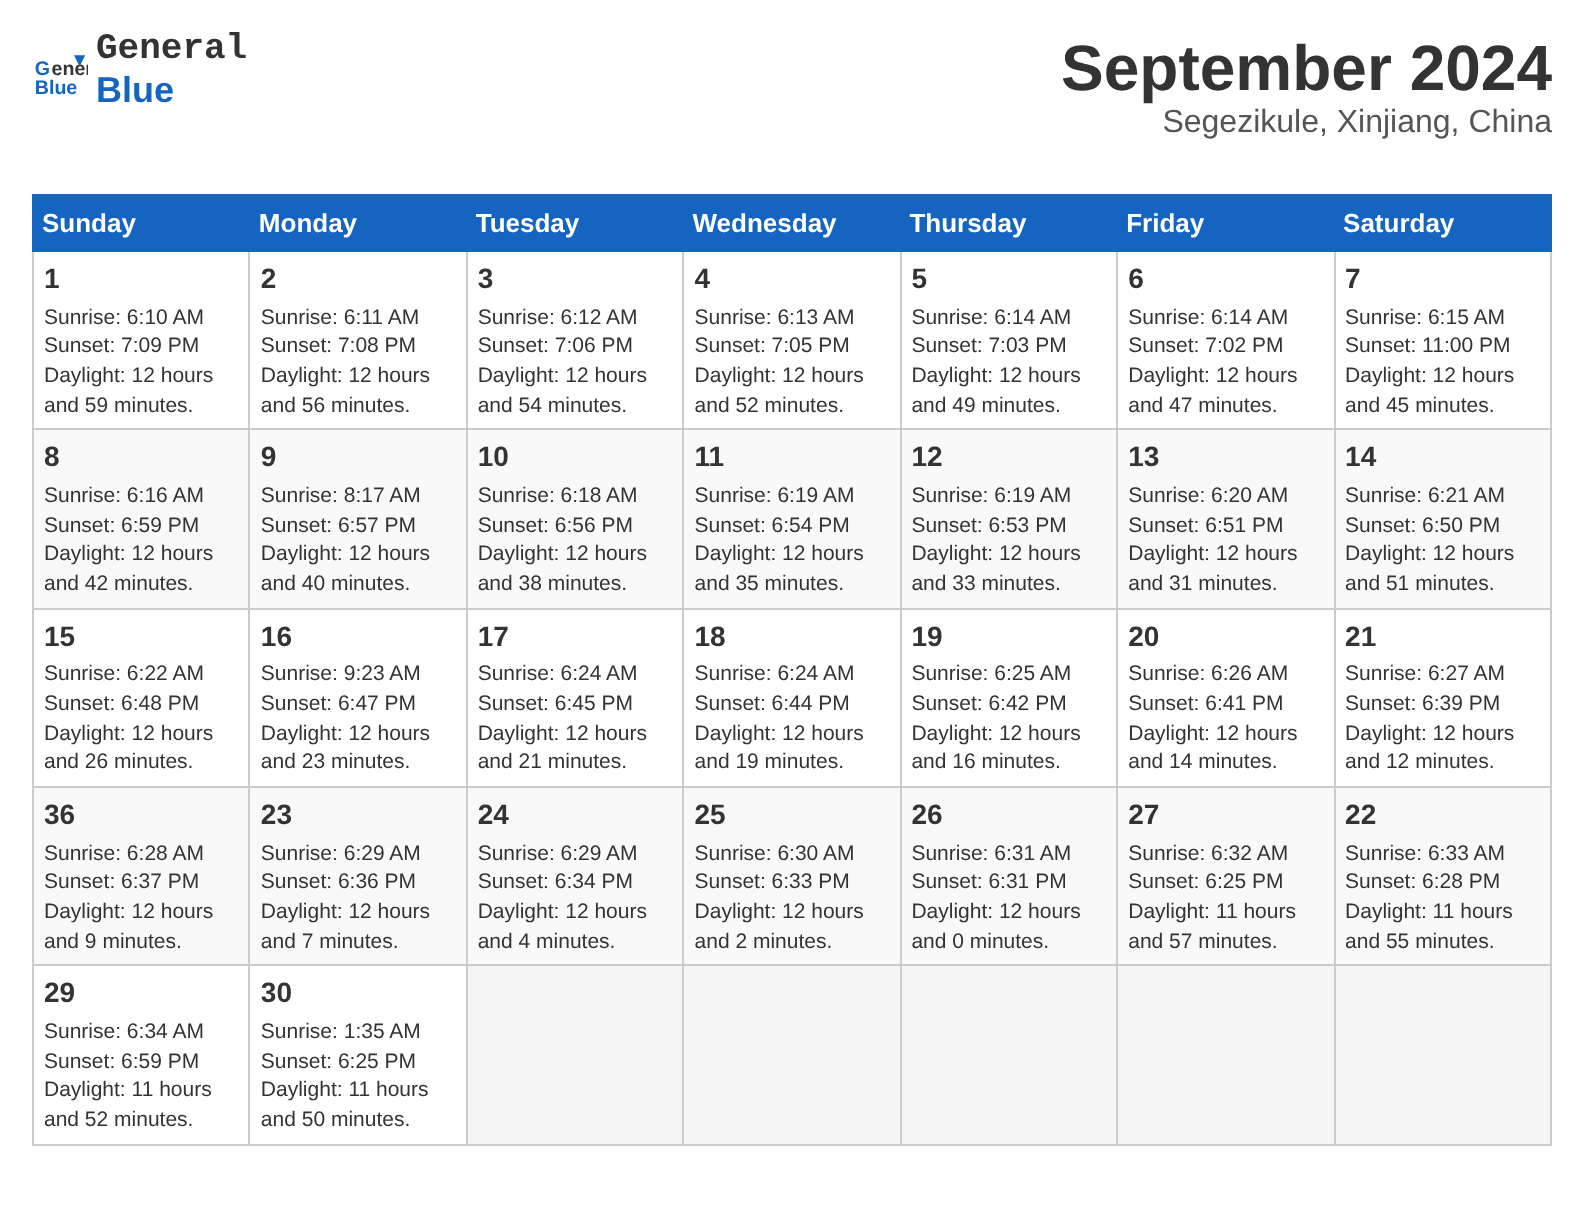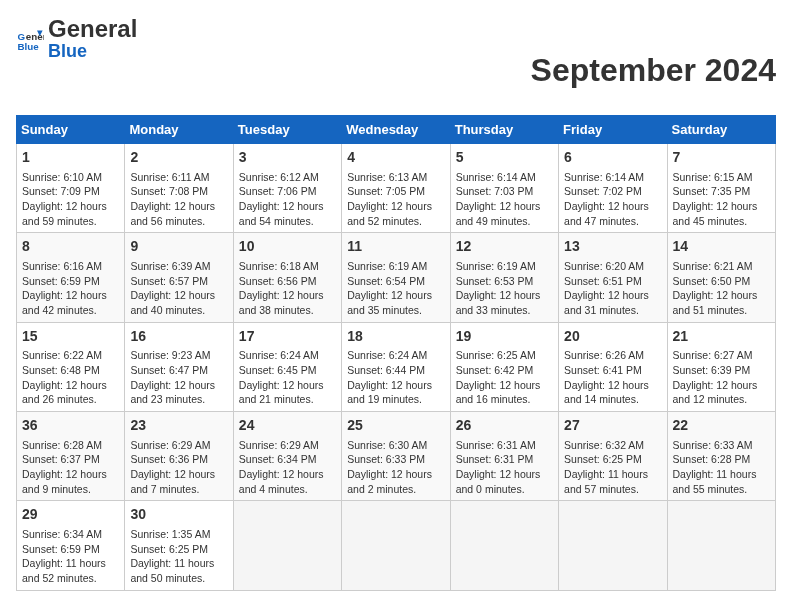--- a/index.html
+++ b/index.html
@@ -20,21 +20,20 @@
       display: flex;
       align-items: center;
       gap: 4px;
     }
     .logo-icon {
       width: 28px;
       height: 28px;
     }
     .title-block {
       text-align: right;
-      margin-top: 36px;
     }
     .month-title {
       font-size: 32px;
       font-weight: bold;
       color: #333;
     }
     .subtitle {
       font-size: 16px;
       color: #555;
     }
@@ -84,26 +83,27 @@
 
 <div class="header">
   <div class="logo">
     <svg class="logo-icon" viewBox="0 0 40 40">
       <text x="2" y="22" font-size="14" font-weight="bold" fill="#1565c0">G</text>
       <text x="14" y="22" font-size="14" font-weight="bold" fill="#333">eneral</text>
       <polygon points="30,8 38,8 34,16" fill="#1565c0"></polygon>
       <text x="2" y="36" font-size="14" font-weight="bold" fill="#1565c0">Blue</text>
     </svg>
     <div style="display:flex;flex-direction:column;line-height:1.1;">
-      <span style="font-size:24px;font-weight:bold;color:#333;">General</span>
+      <span style="font-size:18px;font-weight:bold;color:#333;font-family:Liberation Mono, monospace;">General</span>
       <span style="font-size:18px;font-weight:bold;color:#1565c0;">Blue</span>
     </div>
   </div>
   <div class="title-block">
     <div class="month-title">September 2024</div>
+    <div class="subtitle">Segezikule, Xinjiang, China</div>
   </div>
 </div>
 
 <table class="calendar">
   <thead>
     <tr>
     <th>Sunday</th>
         <th>Monday</th>
         <th>Tuesday</th>
         <th>Wednesday</th>
@@ -152,36 +152,36 @@
         <td>
           <span class="day-number">6</span>
           <div class="day-info">Sunrise: 6:14 AM</div>
           <div class="day-info">Sunset: 7:02 PM</div>
           <div class="day-info">Daylight: 12 hours</div>
           <div class="day-info">and 47 minutes.</div>
         </td>
         <td>
           <span class="day-number">7</span>
           <div class="day-info">Sunrise: 6:15 AM</div>
-          <div class="day-info">Sunset: 7:35 PM</div>
+          <div class="day-info">Sunset: 11:00 PM</div>
           <div class="day-info">Daylight: 12 hours</div>
           <div class="day-info">and 45 minutes.</div>
         </td>
       </tr>
       <tr class="row-shaded">
         <td>
           <span class="day-number">8</span>
           <div class="day-info">Sunrise: 6:16 AM</div>
           <div class="day-info">Sunset: 6:59 PM</div>
           <div class="day-info">Daylight: 12 hours</div>
           <div class="day-info">and 42 minutes.</div>
         </td>
         <td>
           <span class="day-number">9</span>
-          <div class="day-info">Sunrise: 6:39 AM</div>
+          <div class="day-info">Sunrise: 8:17 AM</div>
           <div class="day-info">Sunset: 6:57 PM</div>
           <div class="day-info">Daylight: 12 hours</div>
           <div class="day-info">and 40 minutes.</div>
         </td>
         <td>
           <span class="day-number">10</span>
           <div class="day-info">Sunrise: 6:18 AM</div>
           <div class="day-info">Sunset: 6:56 PM</div>
           <div class="day-info">Daylight: 12 hours</div>
           <div class="day-info">and 38 minutes.</div>

